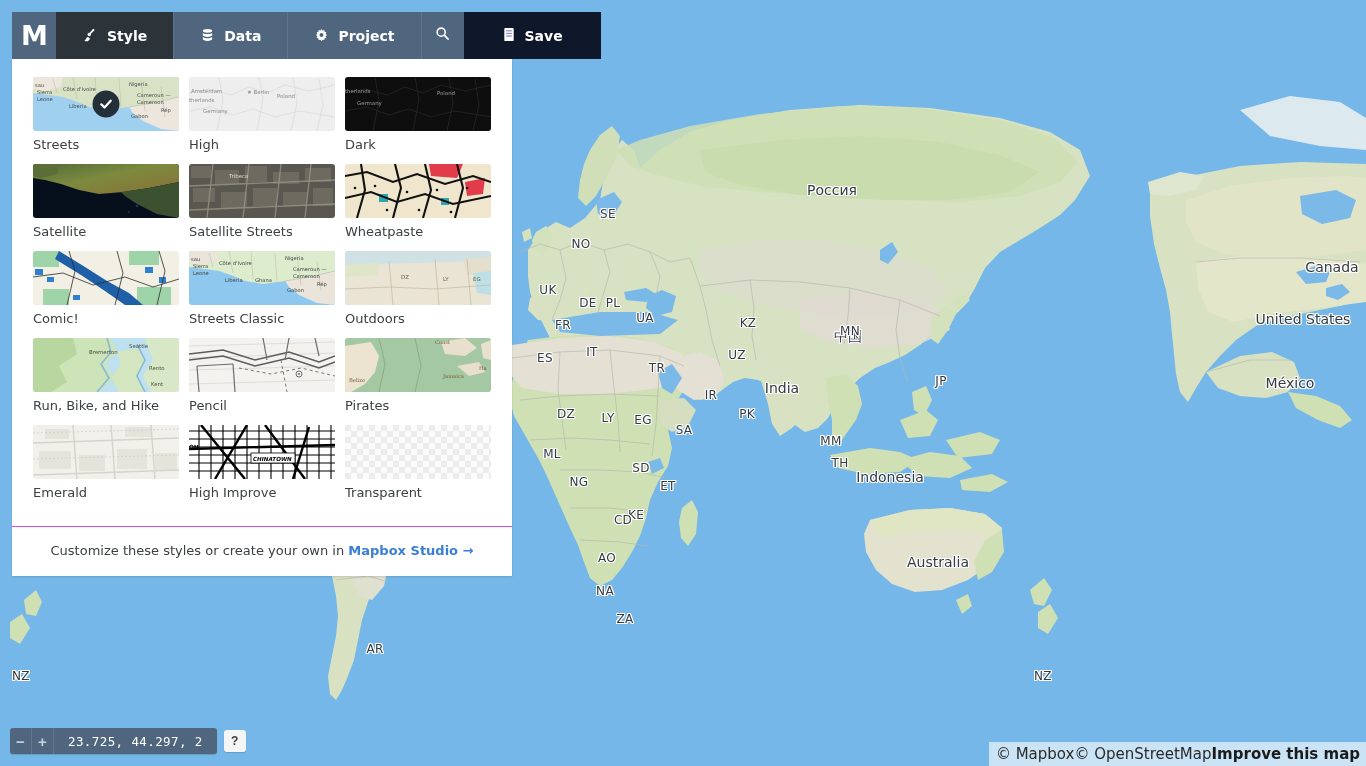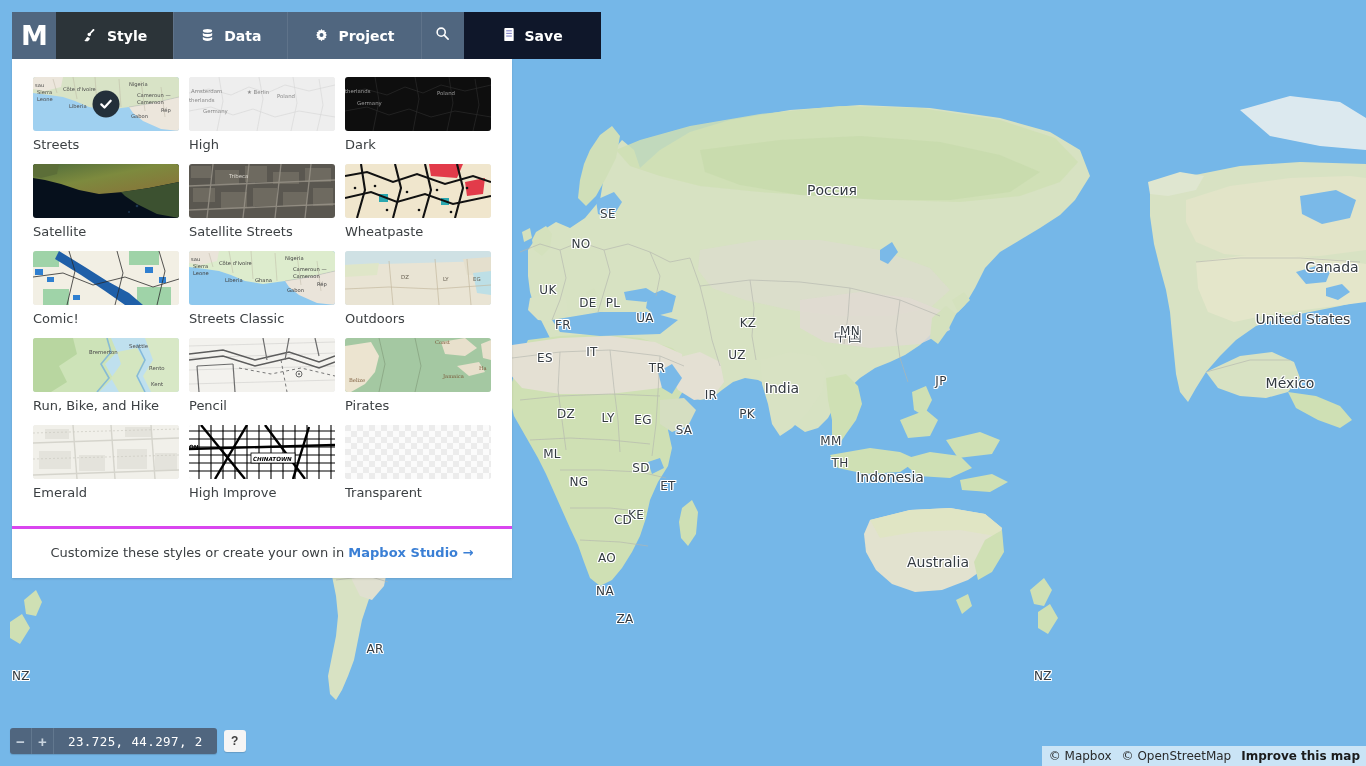--- a/index.html
+++ b/index.html
@@ -116,21 +116,21 @@
   .check {
     position: absolute; left: 50%; top: 50%;
     transform: translate(-50%,-50%);
     width: 27px; height: 27px; border-radius: 50%;
     background: #23303a;
     display: flex; align-items: center; justify-content: center;
   }
   .check svg { width: 15px; height: 15px; }
 
   .panel-footer {
-    border-top: 3px solid #d946ef;
+    border-top: 1px solid #d946ef;
     padding: 16px 0 18px 0;
     text-align: center;
     font-family: "DejaVu Sans", sans-serif;
     font-size: 13px;
     color: #3c4043;
   }
   .panel-footer a {
     color: #3a7fd5; font-weight: 700; text-decoration: none;
   }
 
@@ -178,24 +178,24 @@
     font-size: 12px; font-weight: 700; color: #3f3f3f;
     line-height: 1;
   }
 
   
   #attrib {
     position: absolute; right: 0; bottom: 0;
     background: rgba(255,255,255,.62);
     padding: 3px 6px 3px 7px;
     font-family: "DejaVu Sans", sans-serif;
-    font-size: 12px;
+    font-size: 15px;
     color: #2a2a2a;
     z-index: 38;
-    display: flex; gap: 10px; align-items: baseline;
+    display: flex; gap: 0; align-items: baseline;
   }
   #attrib .improve { font-weight: 700; color: #1b1b1b; cursor: pointer; }
 </style>
 </head>
 <body>
 
 <div id="app">
 
   <div id="map">
     <svg viewBox="0 0 1366 766" preserveAspectRatio="none">

